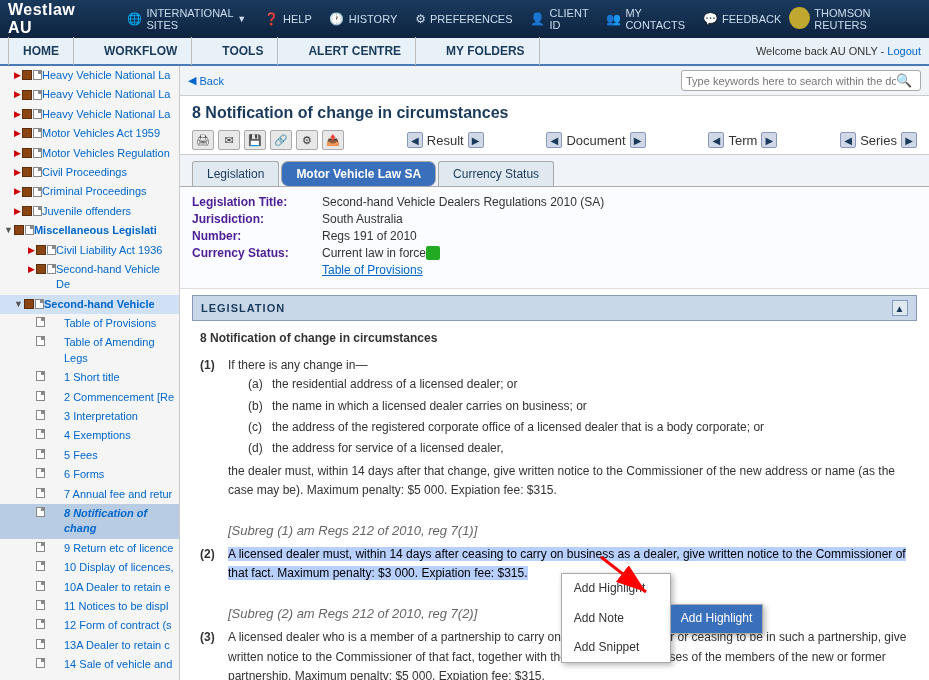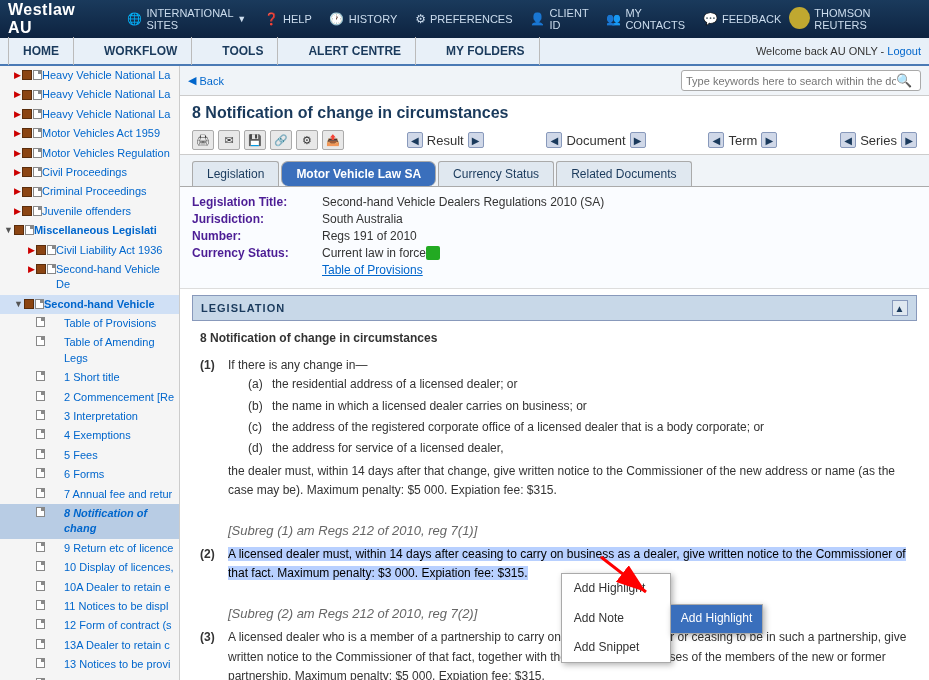--- a/index.html
+++ b/index.html
@@ -631,26 +631,20 @@
     <div class="sidebar-item indent3">
       <div class="sidebar-icons">
           <span class="icon-page"></span>
         </div>
       <span class="sidebar-label">13A Dealer to retain c</span>
     </div>
     <div class="sidebar-item indent3">
       <div class="sidebar-icons">
           <span class="icon-page"></span>
         </div>
-      <span class="sidebar-label">13 Notices to be provi</span>
-    </div>
-    <div class="sidebar-item indent3">
-      <div class="sidebar-icons">
-          <span class="icon-page"></span>
-        </div>
       <span class="sidebar-label">14 Sale of vehicle and</span>
     </div>
 
   </div>
 
   <div class="content">
 
     <div class="content-toolbar">
       <div class="back-link">
         <span>◀</span>
@@ -691,21 +685,20 @@
         <div class="nav-arrow">◀</div>
         <span class="nav-label">Series</span>
         <div class="nav-arrow">▶</div>
       </div>
     </div>
 
     <div class="tabs-bar">
       <div class="tab">Legislation</div>
       <div class="tab active">Motor Vehicle Law SA</div>
       <div class="tab">Currency Status</div>
-      <div class="tab">Related Documents</div>
     </div>
 
     <div class="metadata">
       <div class="metadata-row">
         <span class="metadata-label">Legislation Title:</span>
         <span class="metadata-value">Second-hand Vehicle Dealers Regulations 2010 (SA)</span>
       </div>
       <div class="metadata-row">
         <span class="metadata-label">Jurisdiction:</span>
         <span class="metadata-value">South Australia</span>

